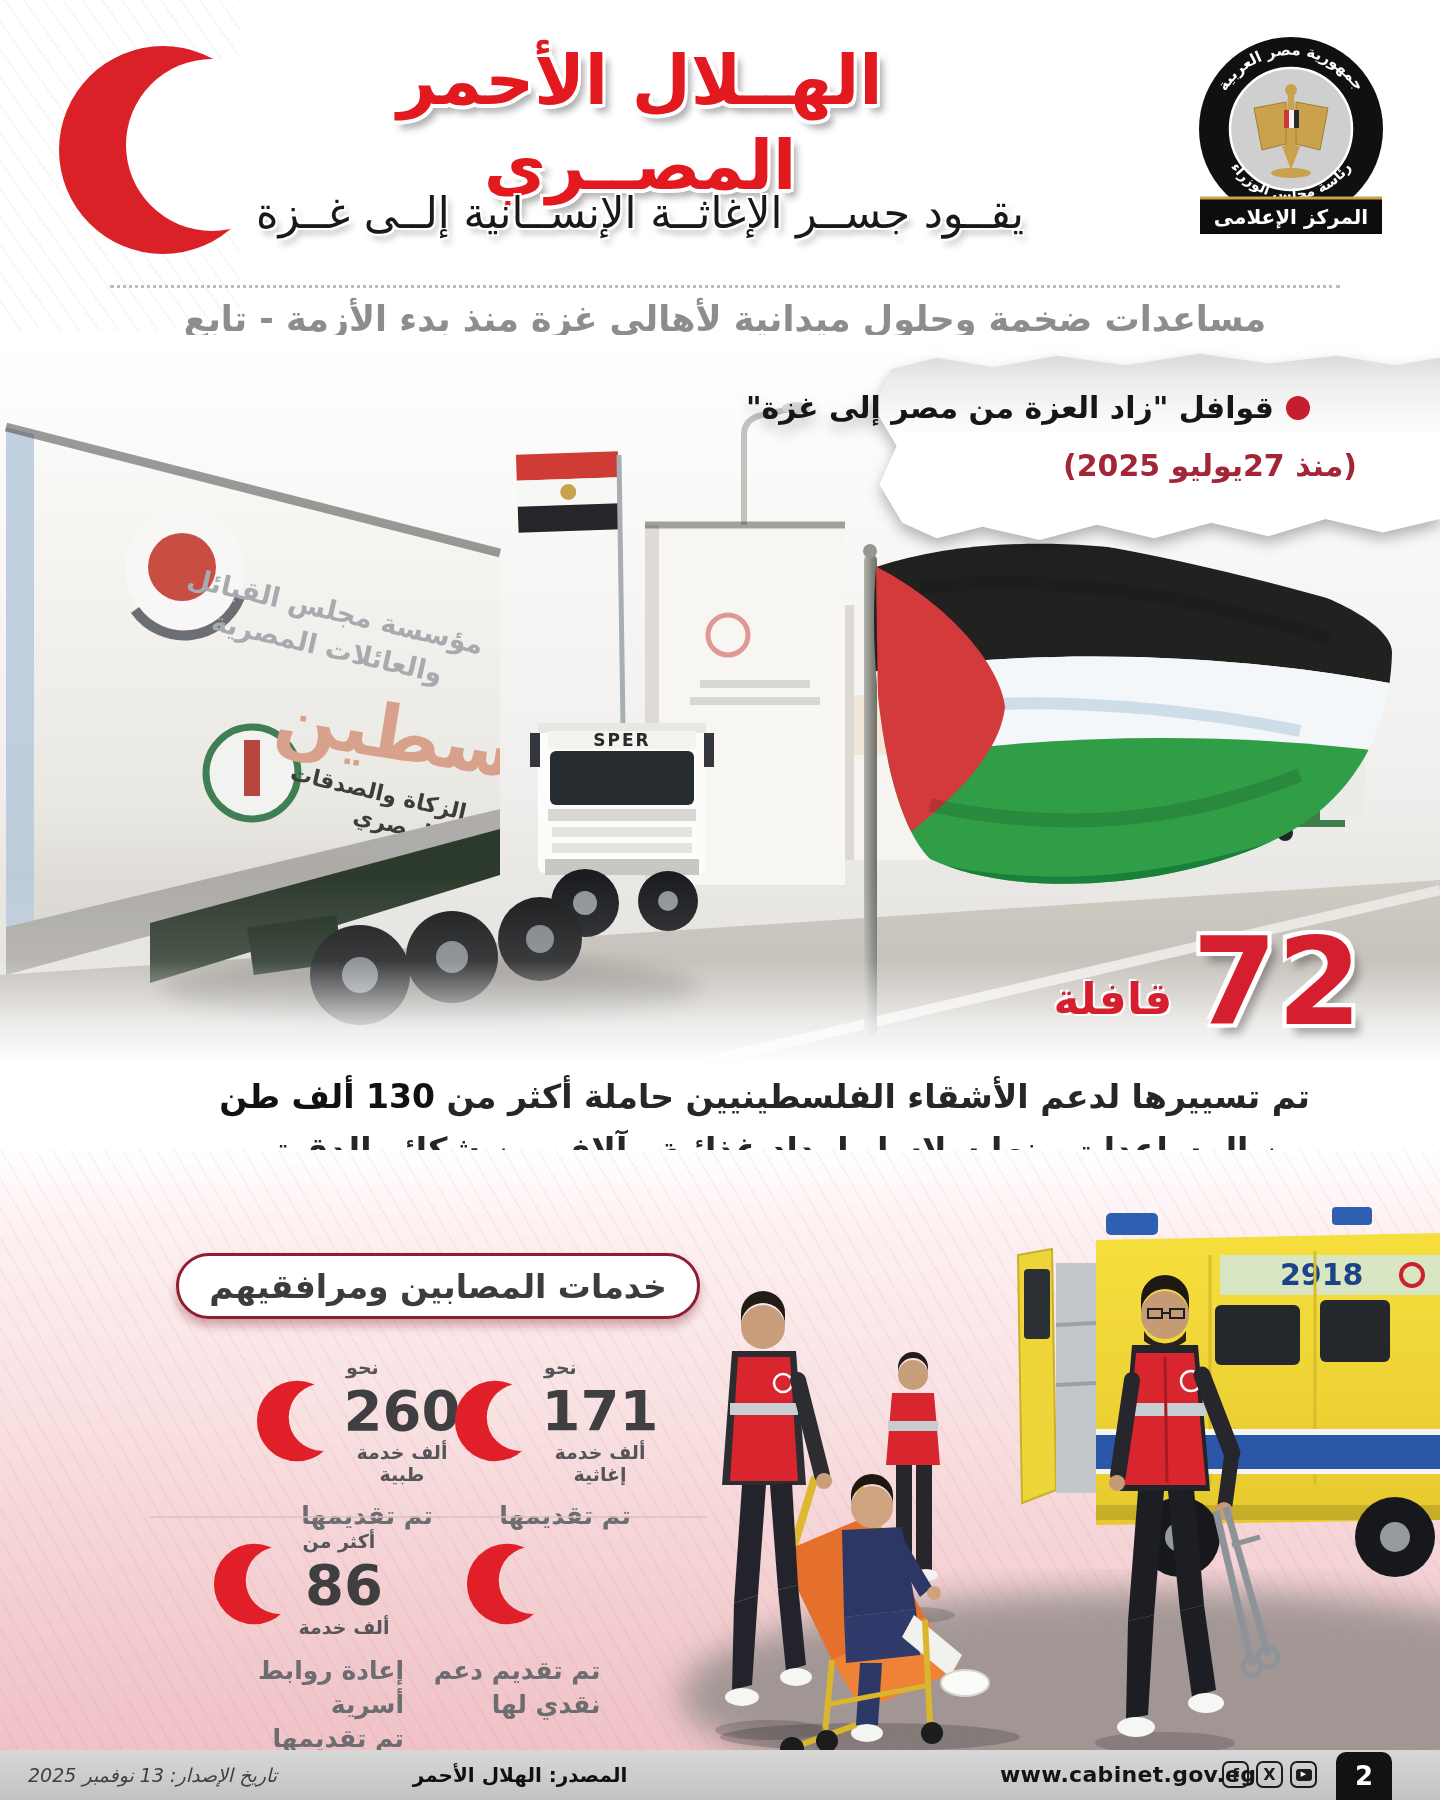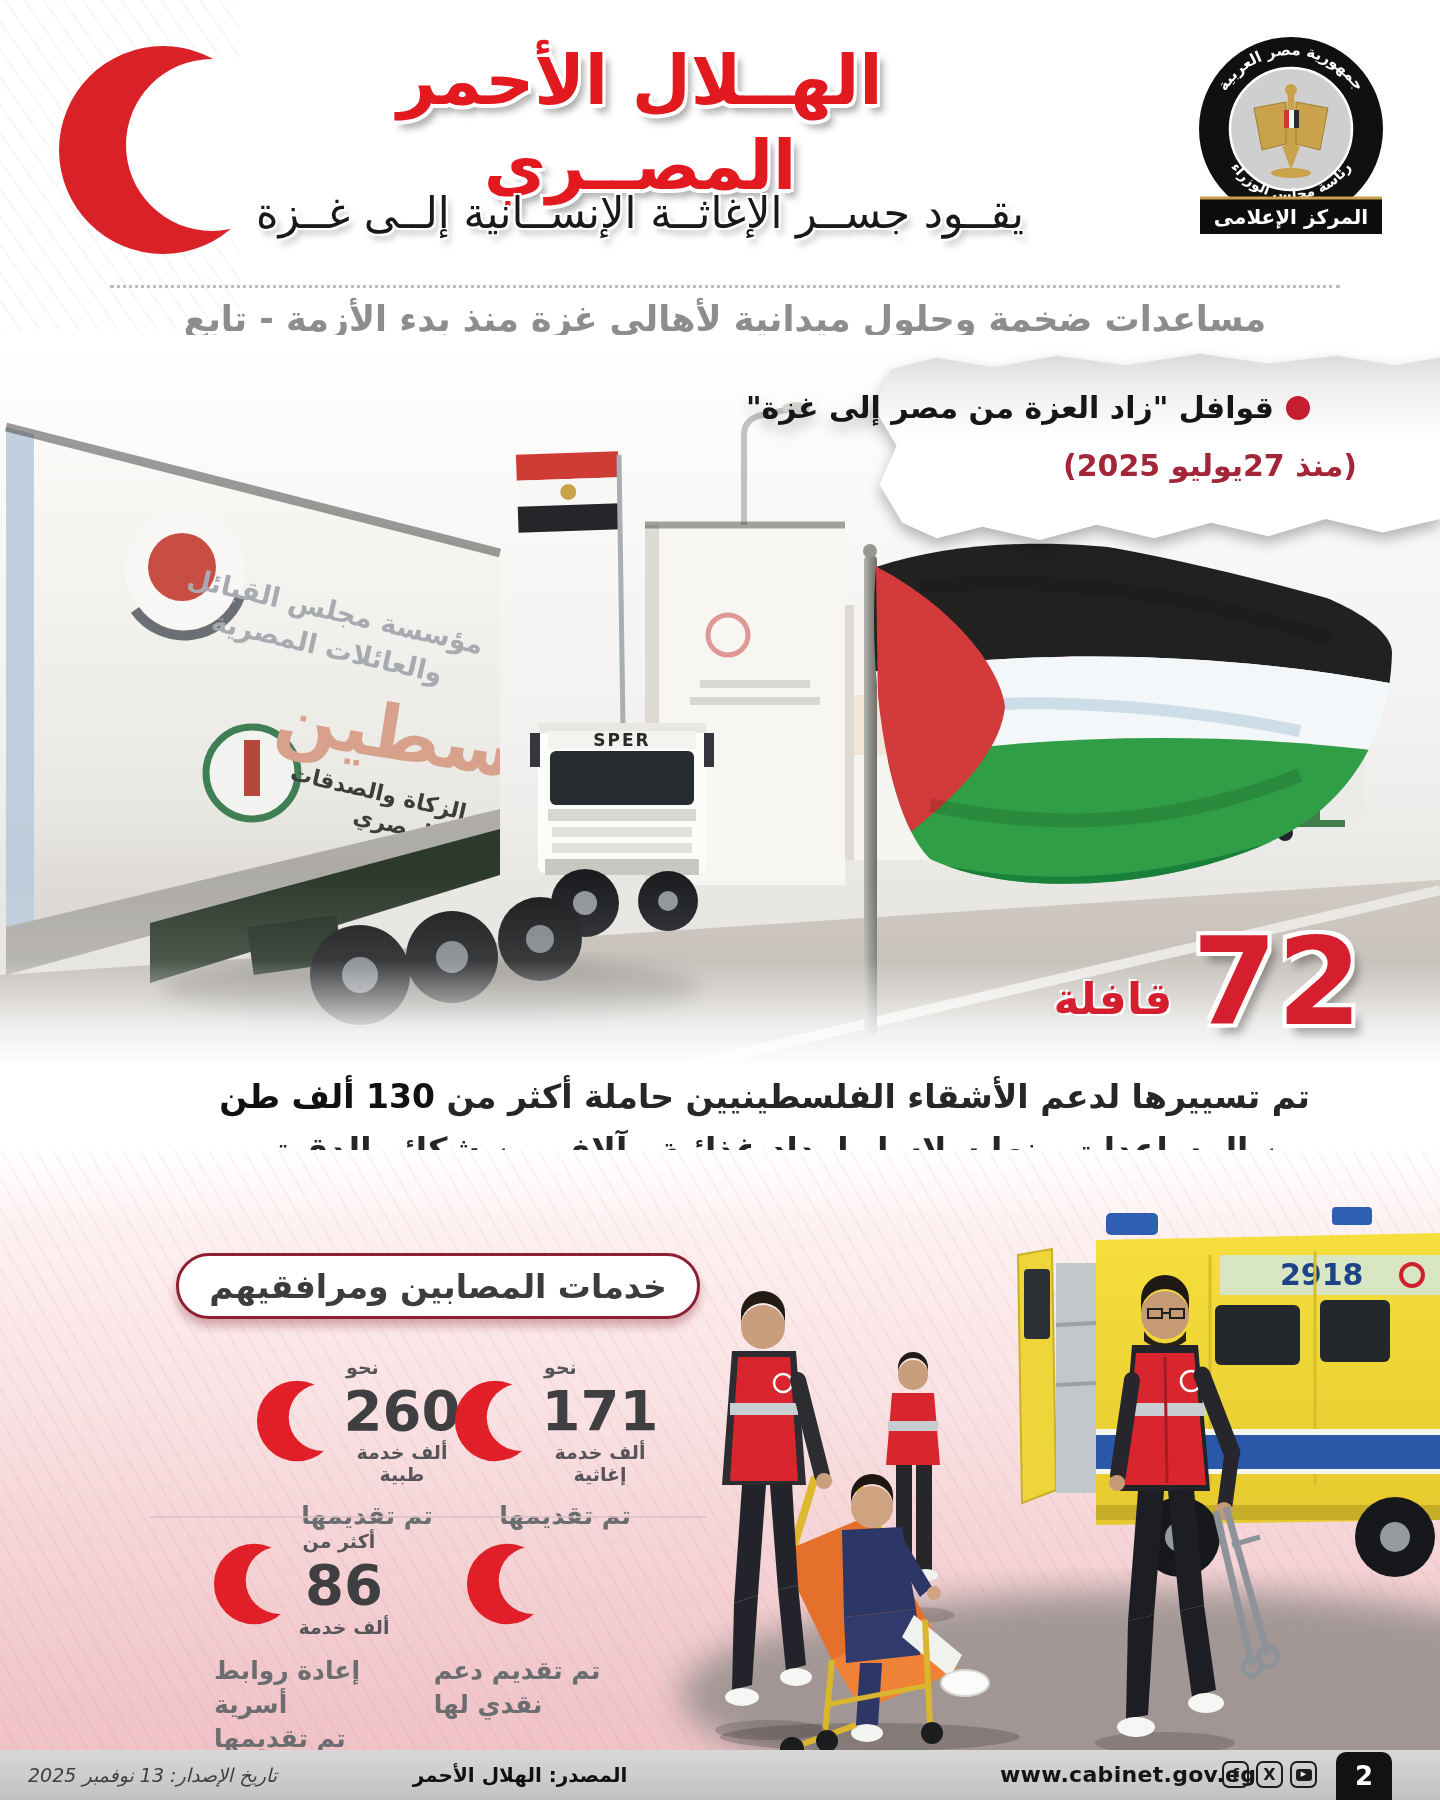--- a/index.html
+++ b/index.html
@@ -87,21 +87,21 @@
     font-size:33px;font-weight:bold;color:#3c3c3e;z-index:3;
   }
   .stat{display:flex;flex-direction:column;align-items:center;z-index:3;}
   .stat-top{display:flex;flex-direction:row;align-items:center;}
   .stat-cres{width:86px;height:112px;margin-left:-16px;flex:none;}
   .stat-col{display:flex;flex-direction:column;direction:rtl;text-align:center;}
   .stat-prefix{min-height:26px;font-size:19px;font-weight:bold;color:#55555a;text-align:left;padding-left:4px;direction:rtl;}
   .stat-value{font-size:56px;font-weight:bold;color:#3f3f42;line-height:1.02;}
   .stat-unit{font-size:19px;font-weight:bold;color:#55555a;margin-top:2px;}
   .stat-caption{margin-top:14px;font-size:25px;font-weight:600;color:#6c6d70;
-    text-align:left;direction:rtl;line-height:1.35;}
+    text-align:right;direction:rtl;line-height:1.35;}
   .stat-caption span{display:block;}
   .stats-divider{left:150px;top:1516px;width:556px;height:2px;background:#d9bfc2;opacity:.75;z-index:3;}
   .rescue-photo{left:620px;top:1185px;width:820px;height:565px;z-index:4;}
   
   .footer{left:0;top:1750px;width:1440px;height:50px;
     background:linear-gradient(180deg,#d8d8d8,#c2c2c2);z-index:6;}
   .footer-date{position:absolute;left:28px;top:0;height:50px;line-height:50px;
     font-size:19px;color:#3f3f3f;direction:rtl;font-style:italic;}
   .footer-source{position:absolute;left:395px;top:0;width:250px;height:50px;line-height:50px;
     text-align:center;font-size:20px;font-weight:bold;color:#101010;direction:rtl;}

